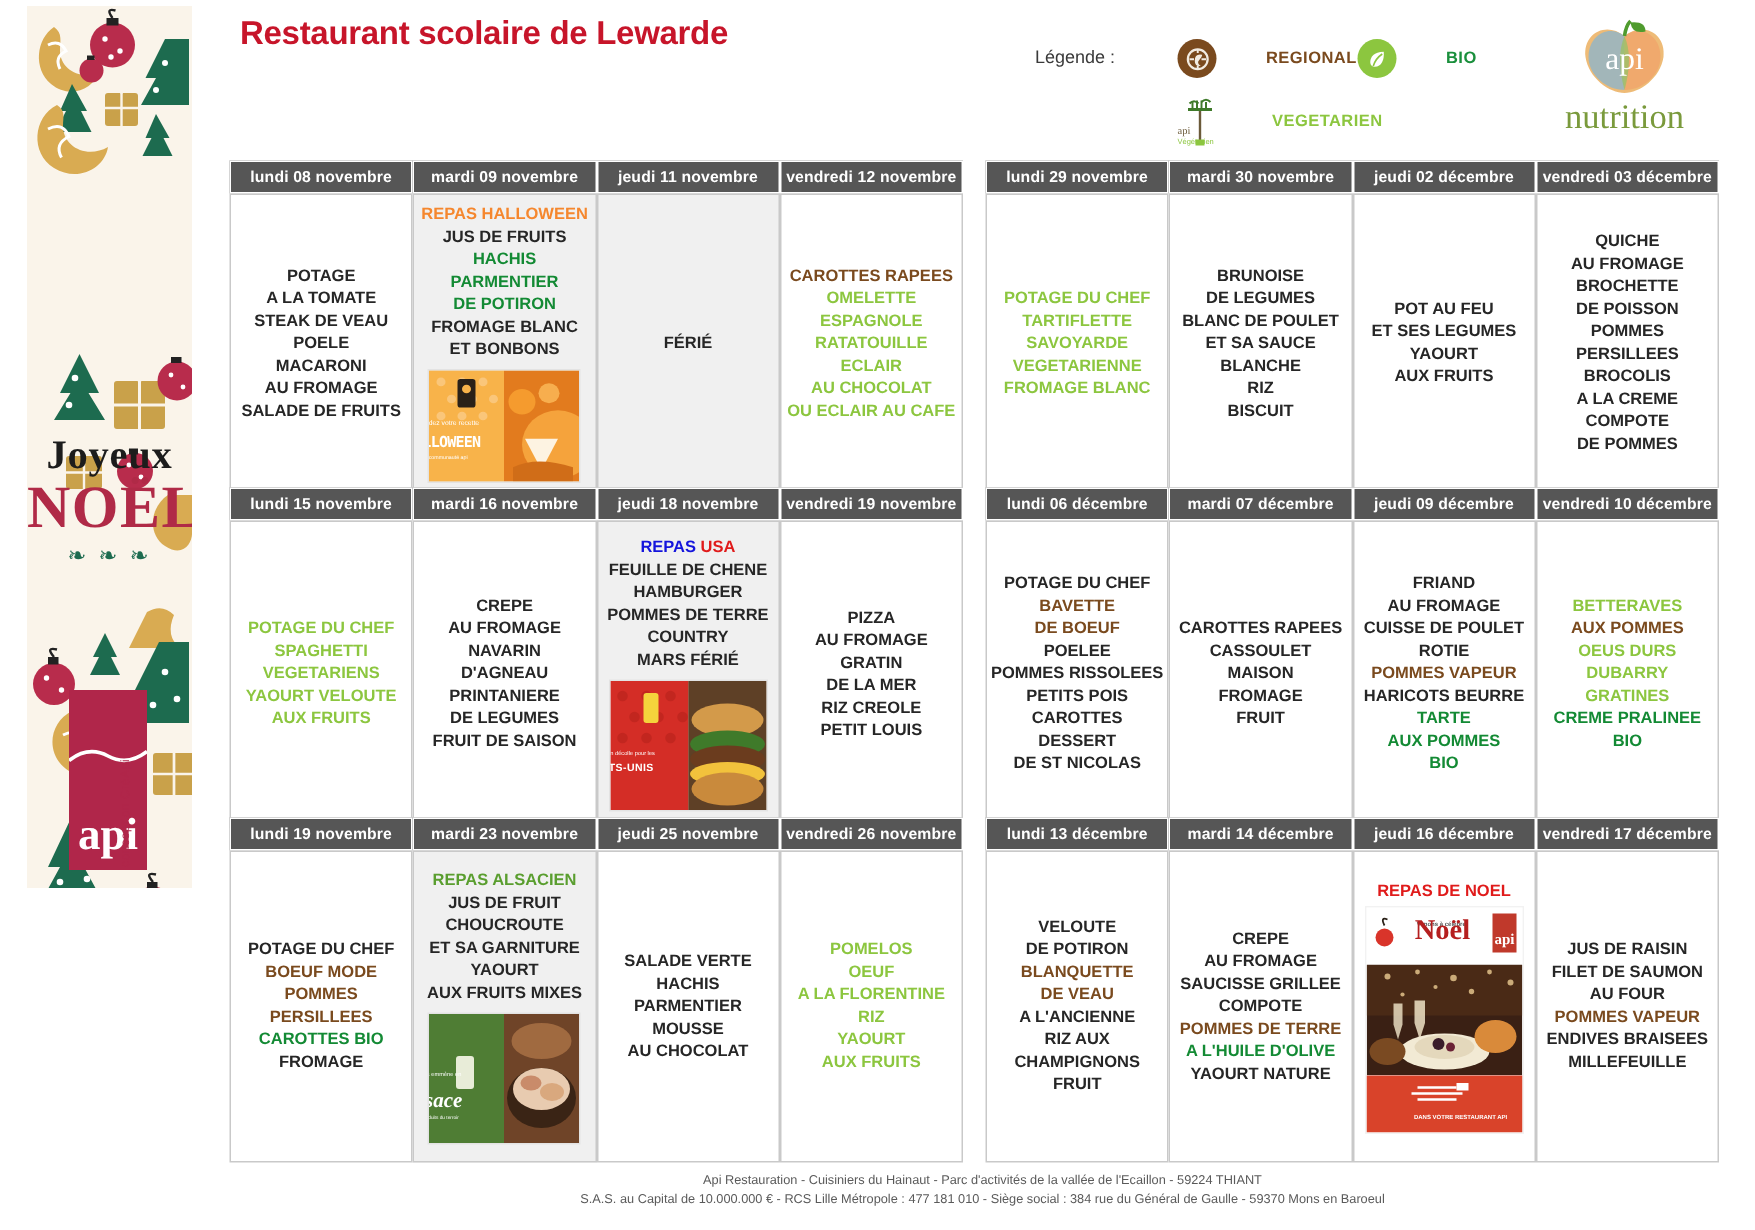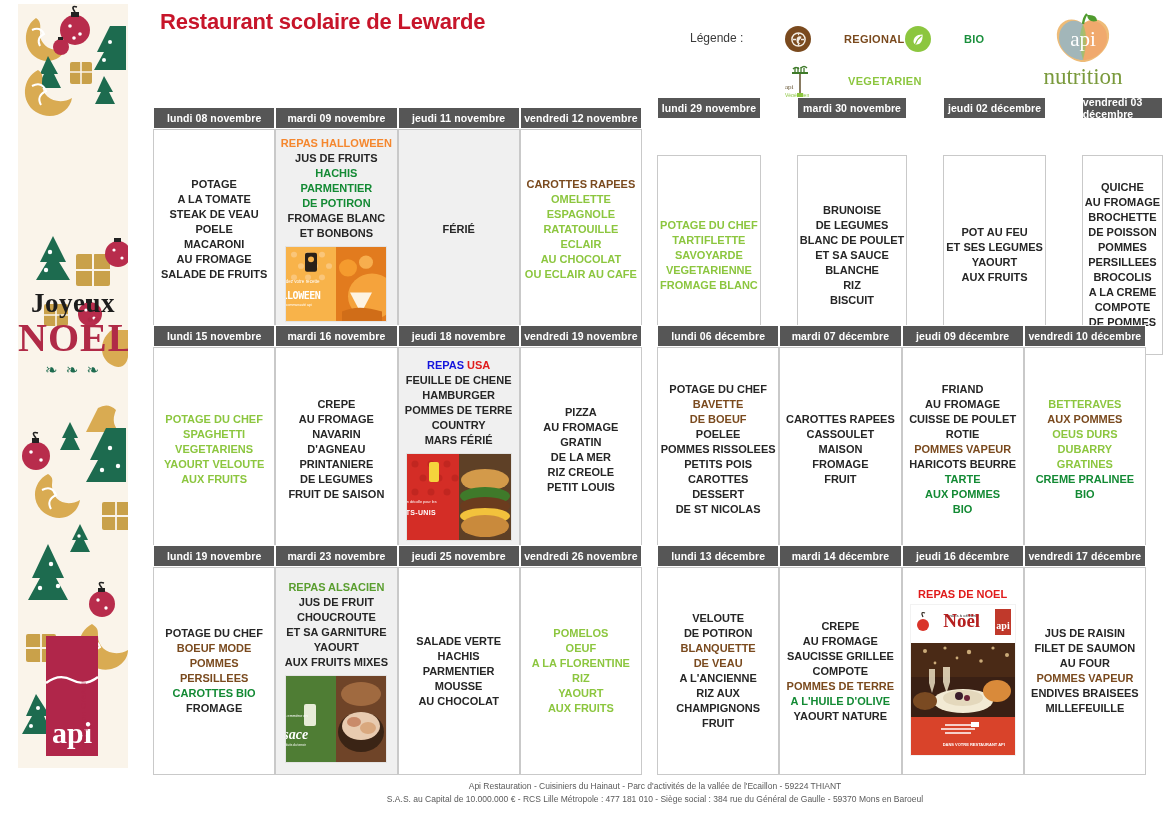--- a/index.html
+++ b/index.html
@@ -10,21 +10,21 @@
     overflow:hidden;
     position:relative;
   }
 
   
   .sidebar{
     position:absolute;left:0;top:0;width:145px;height:820px;
     background:#ffffff;
   }
   .sidebar-inner{
-    position:absolute;left:18px;top:4px;width:110px;height:764px;
+    position:absolute;left:18px;top:4px;width:110px;height:588px;
     background:#faf4ea;
     overflow:hidden;
   }
   .greet{
     position:absolute;left:0;width:110px;top:286px;text-align:center;
     z-index:5;
   }
   .greet .joyeux{
     font-family:"Liberation Serif", serif;
     font-weight:bold;font-size:27px;color:#1c1c1c;display:block;
@@ -398,21 +398,21 @@
       <div class="cell">
         <span class="c-reg ln">CAROTTES RAPEES</span>
         <span class="c-vege ln">OMELETTE</span>
         <span class="c-vege ln">ESPAGNOLE</span>
         <span class="c-vege ln">RATATOUILLE</span>
         <span class="c-vege ln">ECLAIR</span>
         <span class="c-vege ln">AU CHOCOLAT</span>
         <span class="c-vege ln">OU ECLAIR AU CAFE</span>
       </div>
     </div>
-    <div class="tbl" style="left: 657px; top: 97px; grid-template-rows: 22px 200px; gap: 36px;">
+    <div class="tbl" style="left: 657px; top: 107px; grid-template-rows: 22px 200px;">
       <div class="hd">lundi 29 novembre</div>
       <div class="hd">mardi 30 novembre</div>
       <div class="hd">jeudi 02 décembre</div>
       <div class="hd">vendredi 03 décembre</div>
       <div class="cell">
         <span class="c-vege ln">POTAGE DU CHEF</span>
         <span class="c-vege ln">TARTIFLETTE</span>
         <span class="c-vege ln">SAVOYARDE</span>
         <span class="c-vege ln">VEGETARIENNE</span>
         <span class="c-vege ln">FROMAGE BLANC</span>

